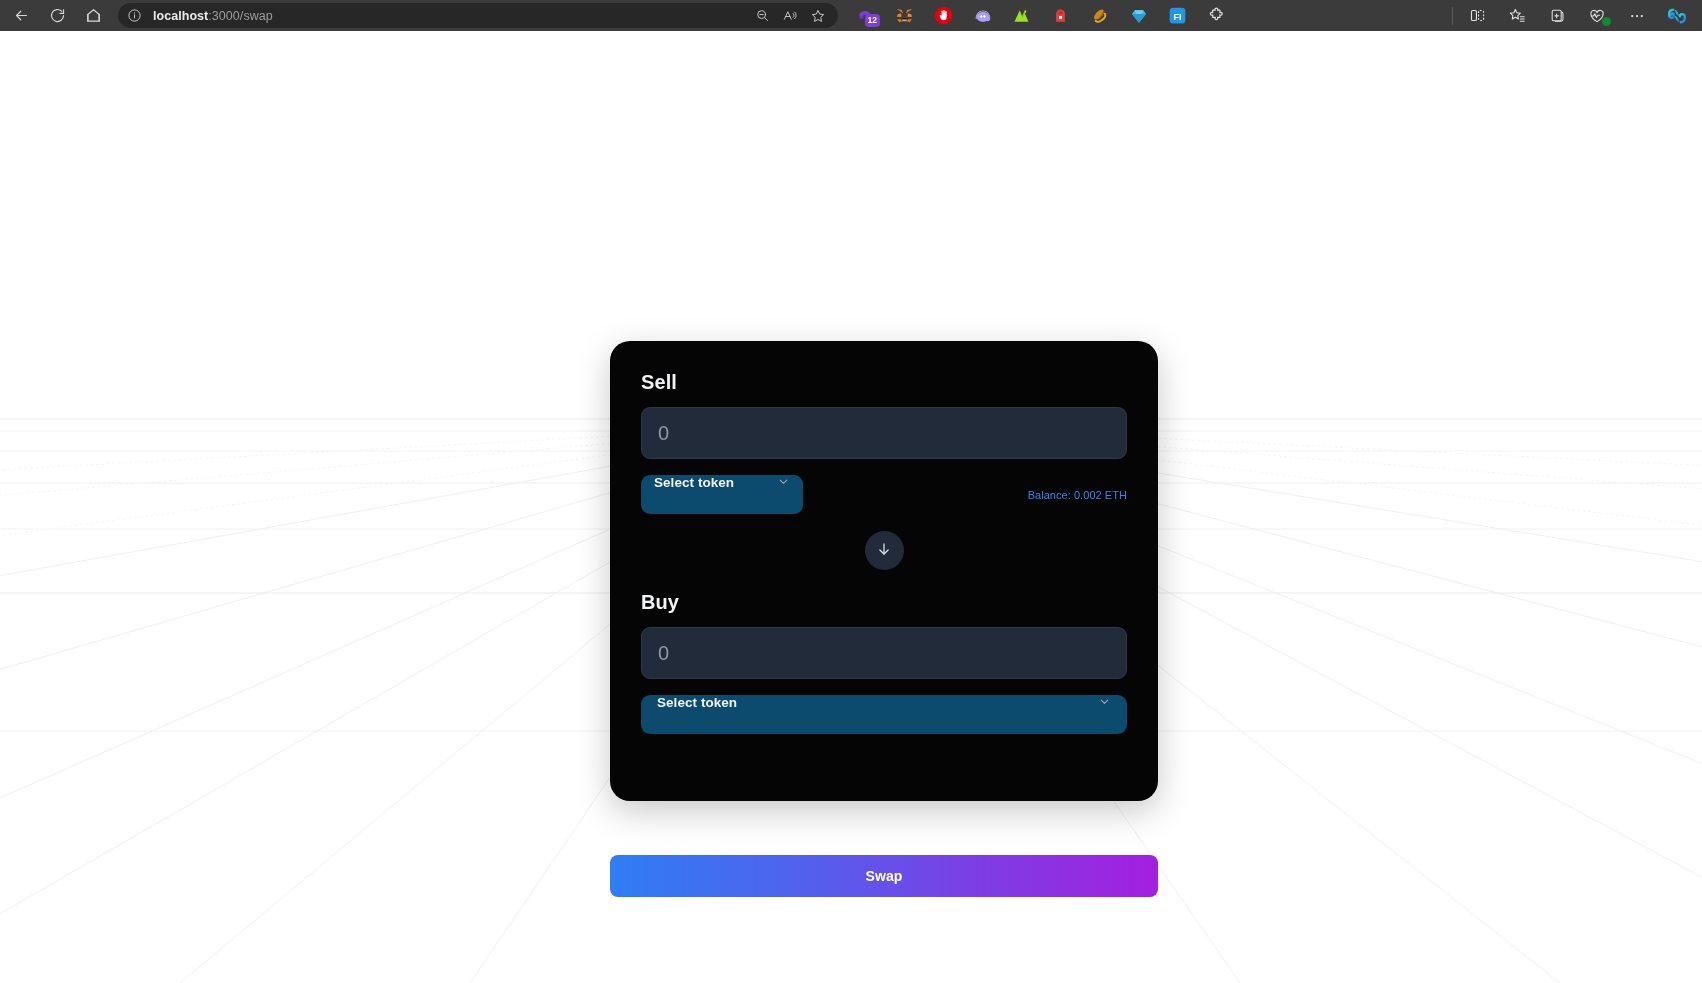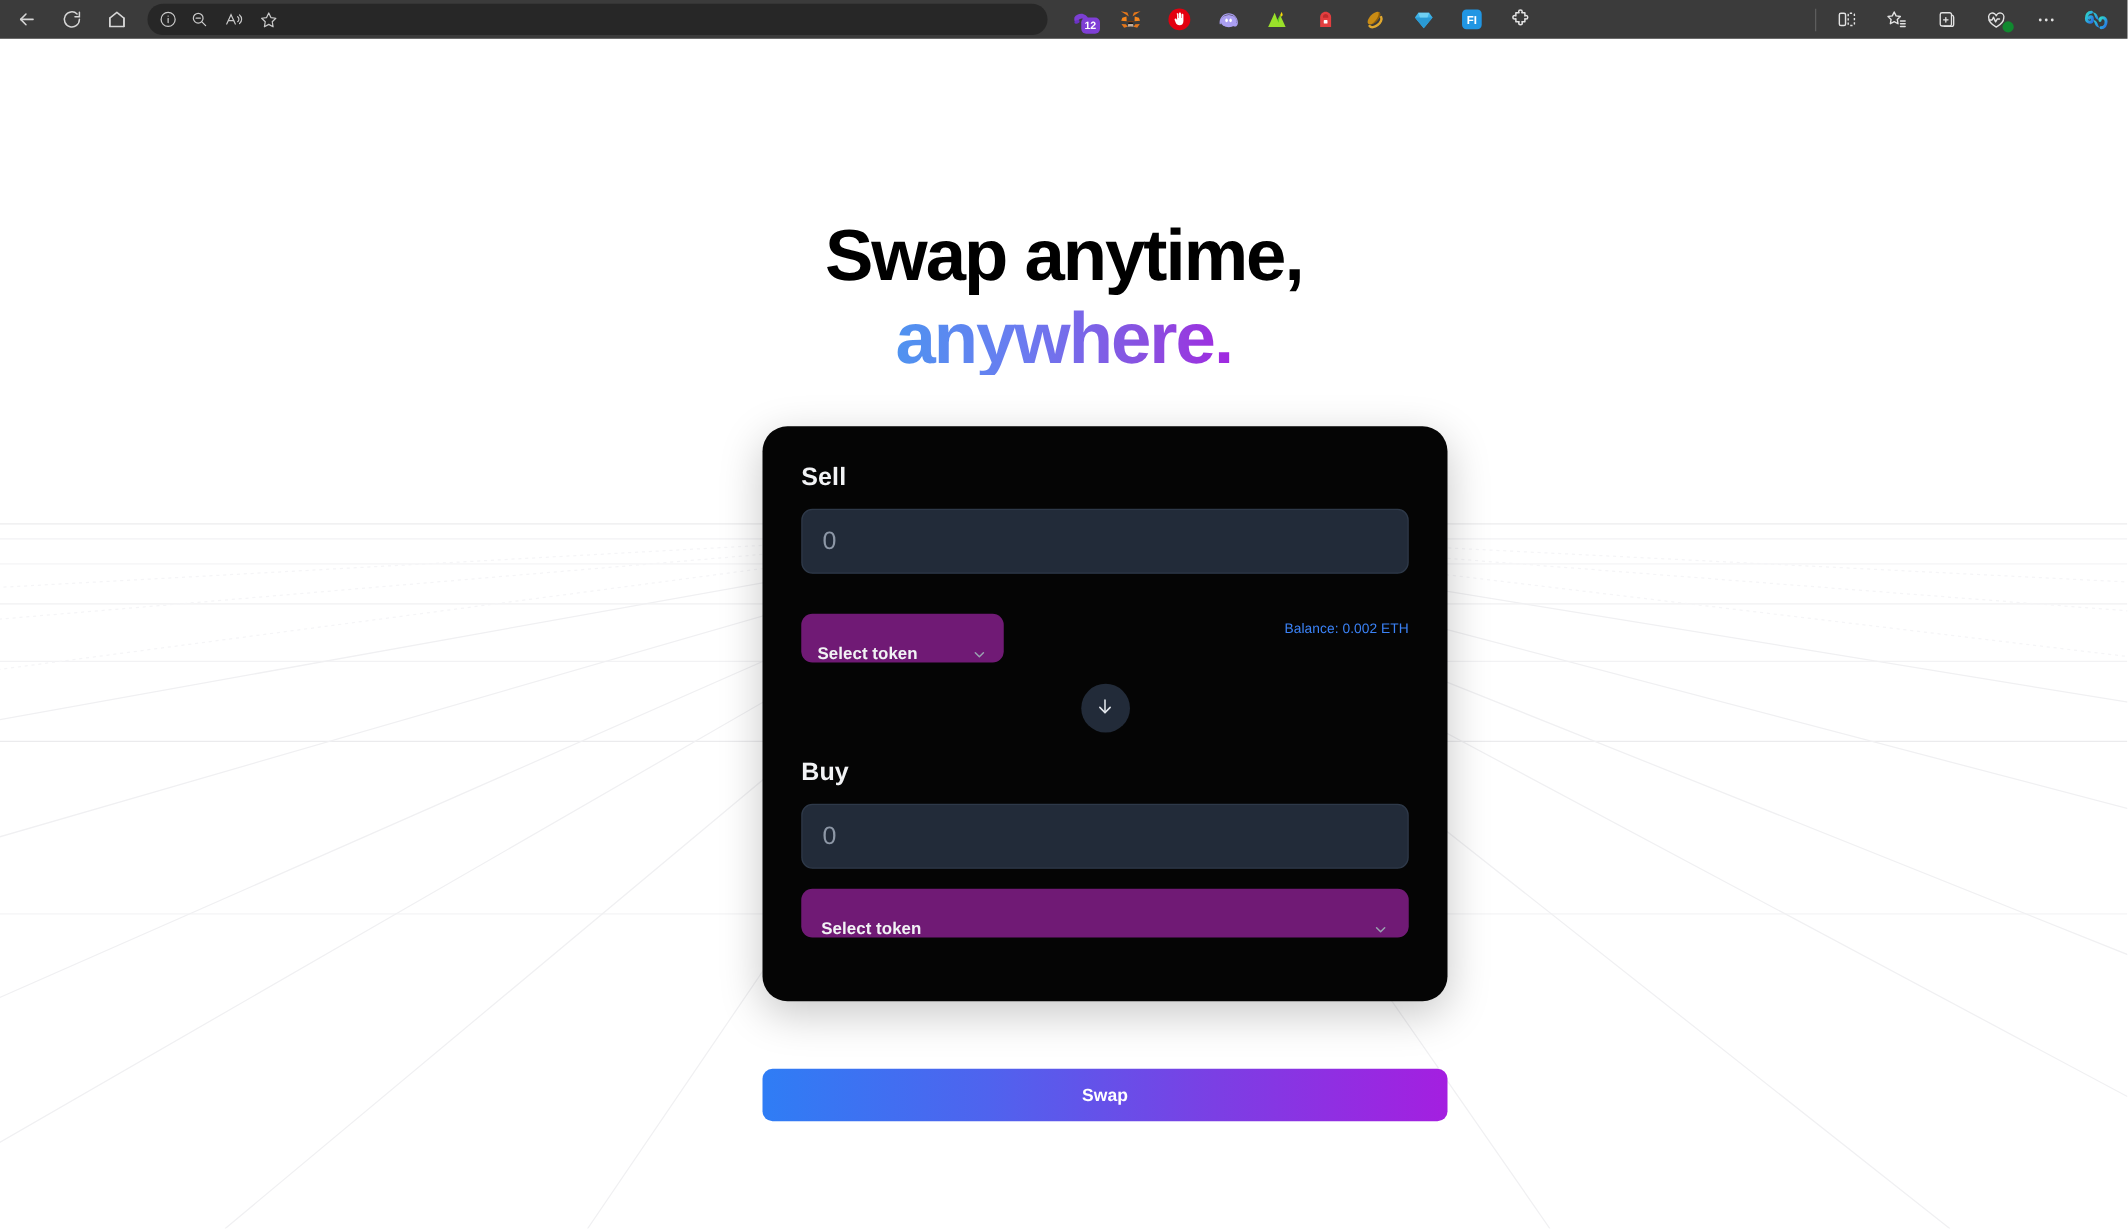--- a/index.html
+++ b/index.html
@@ -212,28 +212,27 @@
 
   .row-under {
     display: flex;
     align-items: center;
     justify-content: space-between;
     margin-top: 16px;
   }
 
   .token-select {
     height: 39px;
-    background: #701a75;
+    background: #0c4a6e;
     border: none;
     border-radius: 9px;
     display: flex;
-    align-items: flex-end;
+    align-items: flex-start;
     padding: 0 13px;
     cursor: pointer;
-    margin-top: 16px;
   }
   .token-select.small { width: 162px; justify-content: space-between; }
   .token-select.wide  { width: 100%; justify-content: space-between; padding: 0 16px; }
   .token-label {
     font-size: 13.5px;
     font-weight: 600;
     color: #f1f2f4;
     letter-spacing: 0.05px;
   }
   .chev {
@@ -319,20 +318,21 @@
   </div>
 
   <div class="urlbar">
     <span class="url-info-icon">
       <svg width="15" height="15" viewBox="0 0 24 24" fill="none" stroke="currentColor" stroke-width="1.6">
         <circle cx="12" cy="12" r="9"></circle>
           <path d="M12 11v5" stroke-linecap="round"></path>
           <circle cx="12" cy="7.8" r="0.9" fill="currentColor" stroke="none"></circle>
       </svg>
     </span>
+    <span class="url-text"><b>localhost</b><span>:3000/swap</span></span>
     <span class="url-right-icons">
       <span class="url-ricon">
         <svg width="15" height="15" viewBox="0 0 24 24" fill="none" stroke="currentColor" stroke-width="1.6" stroke-linecap="round">
           <circle cx="10.5" cy="10.5" r="6.2"></circle>
             <path d="M15.2 15.2L20 20"></path>
             <path d="M7.8 10.5h5.4"></path>
         </svg>
       </span>
       <span class="url-ricon">
         <svg width="16" height="15" viewBox="0 0 24 24" fill="none" stroke="currentColor" stroke-width="1.5" stroke-linecap="round">
@@ -528,24 +528,20 @@
         <line x1="851" y1="392" x2="-420" y2="560"></line>
         <line x1="851" y1="392" x2="2250" y2="560"></line>
         <line x1="851" y1="392" x2="-420" y2="500"></line>
         <line x1="851" y1="392" x2="2250" y2="500"></line>
         <line x1="851" y1="392" x2="-420" y2="462"></line>
         <line x1="851" y1="392" x2="2250" y2="462"></line>
       </g>
     </svg>
   </div>
 
-  <div class="hero">
-    <div class="hero-line1">Swap anytime,</div>
-    <div><span class="hero-line2">anywhere.</span></div>
-  </div>
 
   <div class="swap-card">
 
     <div>
       <div class="field-label">Sell</div>
       <input class="amount-input" type="text" value="" placeholder="0" style="">
       <div class="row-under">
         <div class="token-select small">
           <span class="token-label">Select token</span>
           <span class="chev">

